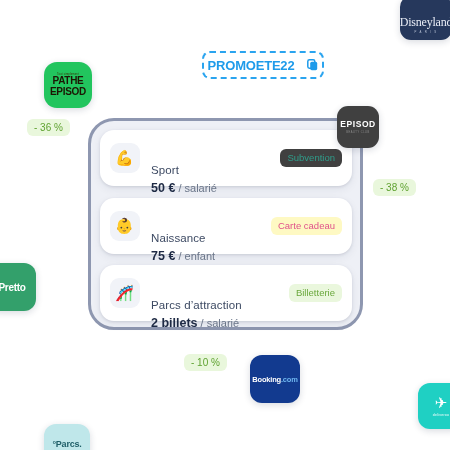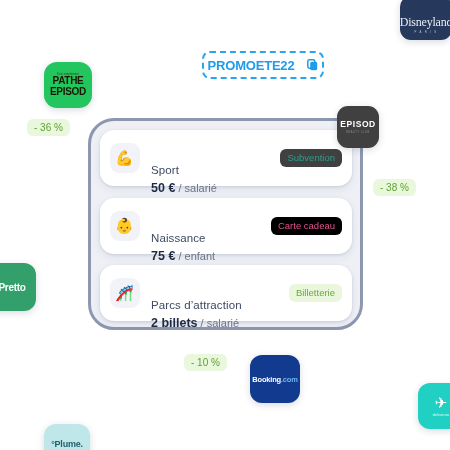--- a/index.html
+++ b/index.html
@@ -40,21 +40,21 @@
     font-size:11.5px;color:#3d4a63;letter-spacing:.1px;line-height:1.35;
   }
   .card-sub{font-size:11px;color:#6b7689;line-height:1.4;margin-top:1px;}
   .card-sub b{font-size:12.5px;color:#1e2a44;font-weight:700;}
 
   .pill{
     flex:0 0 auto;border-radius:6px;padding:3px 7px;
     font-size:9.5px;line-height:1.2;white-space:nowrap;
   }
   .pill-subvention{background:#404040;color:#2f9d8a;}
-  .pill-cadeau{background:#000000;color:#e0528a;}
+  .pill-cadeau{background:#fef9c3;color:#e0528a;}
   .pill-billetterie{background:#eaf7dd;color:#6aa83c;}
 
   
   .promo{
     position:absolute;left:202px;top:51px;width:122px;height:28px;
     border:2px dashed #2aa4ef;border-radius:8px;background:#ffffff;
     display:flex;align-items:center;justify-content:center;gap:13px;
     box-sizing:border-box;
   }
   .promo-text{
@@ -183,16 +183,16 @@
   </div>
 
   <div class="logo logo-deliveroo">
     <div class="logo-stack">
       <div class="deliveroo-ico">✈</div>
       <div class="deliveroo-sub">deliveroo</div>
     </div>
   </div>
 
   <div class="logo logo-plume">
-    <div class="plume-main">°Plume.</div>
+    <div class="plume-main">°Parcs.</div>
   </div>
 
 </div>
 
 </body></html>

